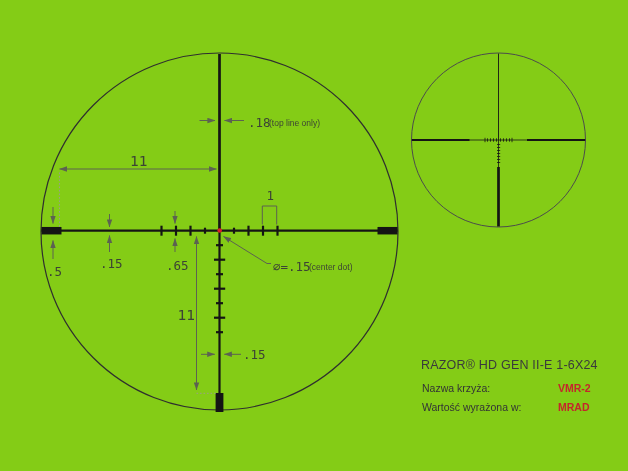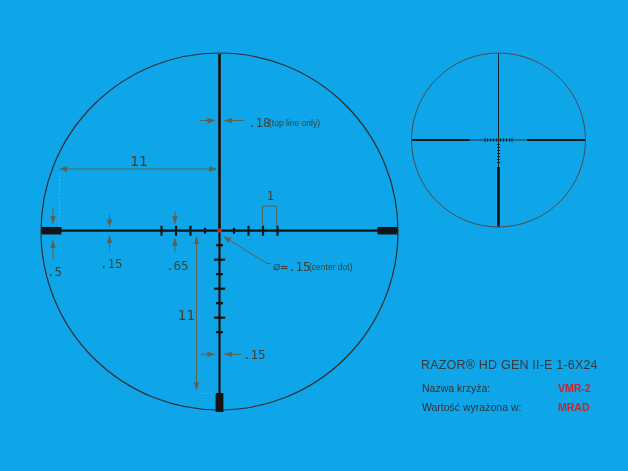--- a/index.html
+++ b/index.html
@@ -1,16 +1,16 @@
 <!DOCTYPE html>
 <html><head>
 <meta charset="utf-8">
 <style>
   html,body{margin:0;padding:0;background:#fff;}
-  .stage{position:relative;width:628px;height:471px;background:#0ea5e9;overflow:hidden;
+  .stage{position:relative;width:628px;height:471px;background:#84cc16;overflow:hidden;
          font-family:"Liberation Sans",sans-serif;}
   svg{display:block}
   .dim-stroke{stroke:#5c6251;stroke-width:1;fill:none;}
   .dim-dotted{stroke:#99a087;stroke-width:1;fill:none;stroke-dasharray:1.6 1.9;}
   .dim-num{font-family:"DejaVu Sans Mono",monospace;font-size:12.5px;fill:#3c4335;}
   .dim-num-lg{font-family:"DejaVu Sans Mono",monospace;font-size:14.5px;fill:#3c4335;}
   .dim-note{font-family:"Liberation Sans",sans-serif;font-size:8.5px;fill:#3c4335;}
   .ink{stroke:#141414;fill:none;}
   .title-text{font-family:"Liberation Sans",sans-serif;font-size:12.5px;fill:#3a3a3c;letter-spacing:.2px;}
   .label-text{font-family:"Liberation Sans",sans-serif;font-size:10.5px;fill:#333336;}

